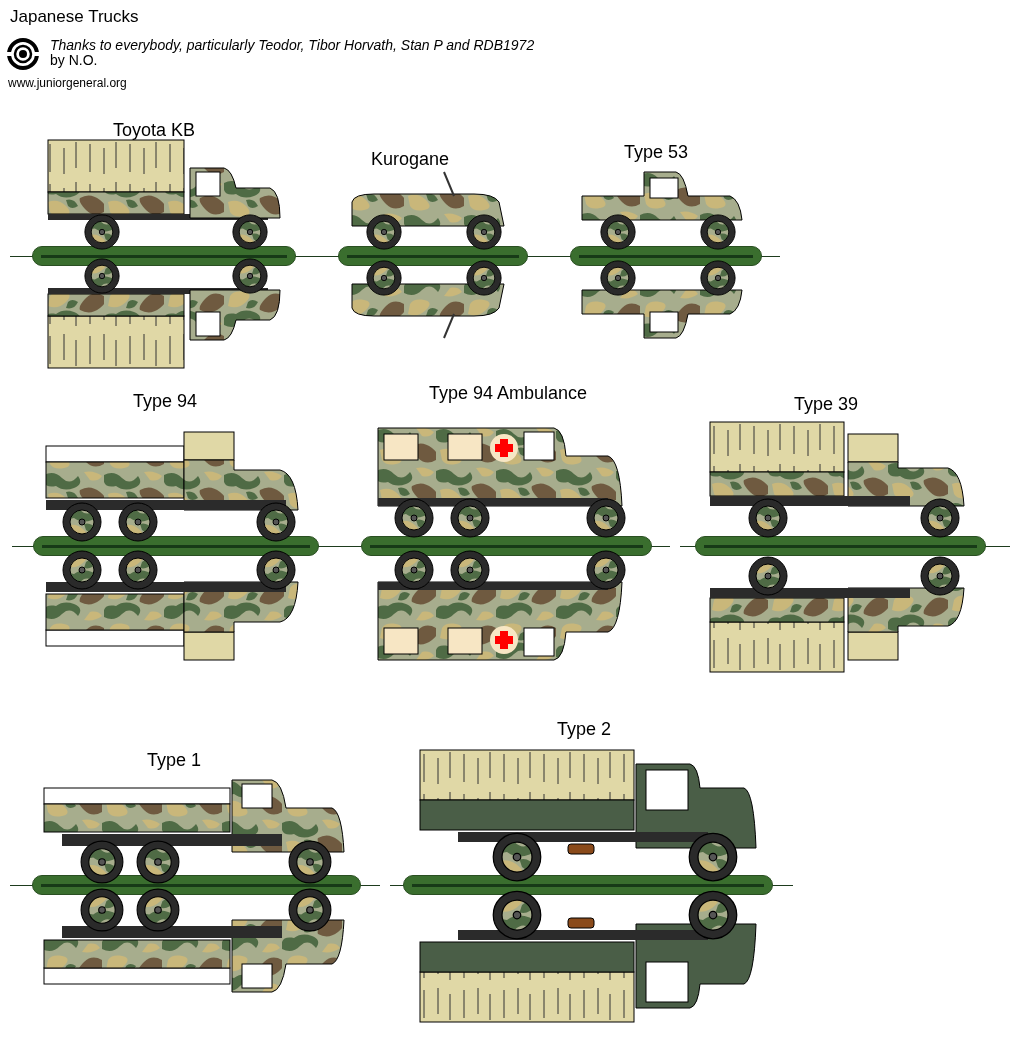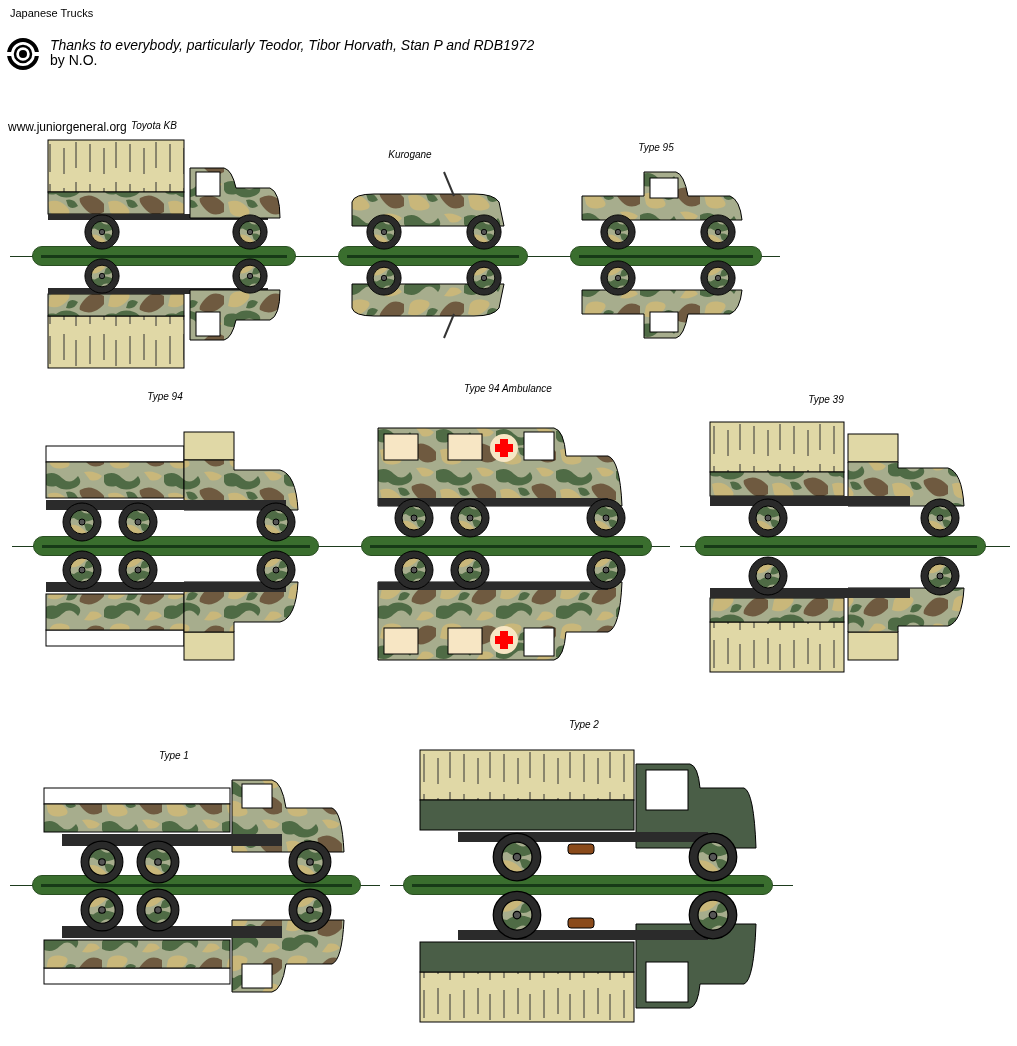--- a/index.html
+++ b/index.html
@@ -1,22 +1,22 @@
 <!DOCTYPE html>
 <html><head>
 <meta charset="utf-8">
 <style>
   html, body { margin:0; padding:0; background:#ffffff; }
   body { width:1017px; height:1046px; position:relative; overflow:hidden; font-family:"Liberation Sans", sans-serif; color:#000; }
-  .title { position:absolute; left:10px; top:7px; font-size:11px; }
+  .title { position:absolute; left:10px; top:7px; font-size:17px; }
   .logo { position:absolute; left:6px; top:37px; width:34px; height:34px; }
   .byline { position:absolute; left:50px; top:52px; font-size:14px; }
   .thanks { position:absolute; left:50px; top:37px; font-size:14px;font-style:italic; }
-  .url { position:absolute; left:8px; top:76px; font-size:12px;margin-top:44px; }
-  .label { position:absolute; font-size:10px; white-space:nowrap; transform:translateX(-50%);font-style:italic; }
+  .url { position:absolute; left:8px; top:76px; font-size:12px; }
+  .label { position:absolute; font-size:18px; white-space:nowrap; transform:translateX(-50%); }
   .groundline { position:absolute; height:1px; background:#1e3b1e; }
   .bar { position:absolute; height:20px; border-radius:10px; background:#3a6e2e; border:1px solid #2a4f22; box-sizing:border-box; }
   .bar::after { content:""; position:absolute; left:8px; right:8px; top:8px; height:3px; background:#173a17; }
   svg.veh { position:absolute; overflow:visible; }
 </style>
 </head>
 <body>
 
 <div class="title">Japanese Trucks</div>
 <svg class="logo" viewBox="0 0 34 34">
@@ -87,21 +87,21 @@
 </svg>
 <svg class="veh" style="left:344px;top:258px" width="175" height="80">
   <g transform="translate(0,80) scale(1,-1)">
     <path d="M8 30 Q10 22 30 22 L130 22 Q150 22 155 30 L160 54 H8Z" fill="url(#camo)" stroke="#000"></path>
     <line x1="100" y1="0" x2="110" y2="24" stroke="#333" stroke-width="2"></line>
     <use href="#wheel" x="22" y="42" width="36" height="36"></use>
     <use href="#wheel" x="122" y="42" width="36" height="36"></use>
   </g>
 </svg>
 
-<div class="label" style="left:656px;top:142px">Type 95</div>
+<div class="label" style="left:656px;top:142px">Type 53</div>
 <div class="groundline" style="left:560px;width:220px;top:256px"></div>
 <div class="bar" style="left:570px;width:192px;top:246px"></div>
 <svg class="veh" style="left:580px;top:170px" width="175" height="82">
   <path d="M64 2 H96 Q104 4 108 26 H150 Q160 30 162 50 H2 V26 H64Z" fill="url(#camo)" stroke="#000"></path>
   <rect x="70" y="8" width="28" height="20" fill="#fff" stroke="#000"></rect>
   <use href="#wheel" x="20" y="44" width="36" height="36"></use>
   <use href="#wheel" x="120" y="44" width="36" height="36"></use>
 </svg>
 <svg class="veh" style="left:580px;top:258px" width="175" height="82">
   <g transform="translate(0,82) scale(1,-1)">

